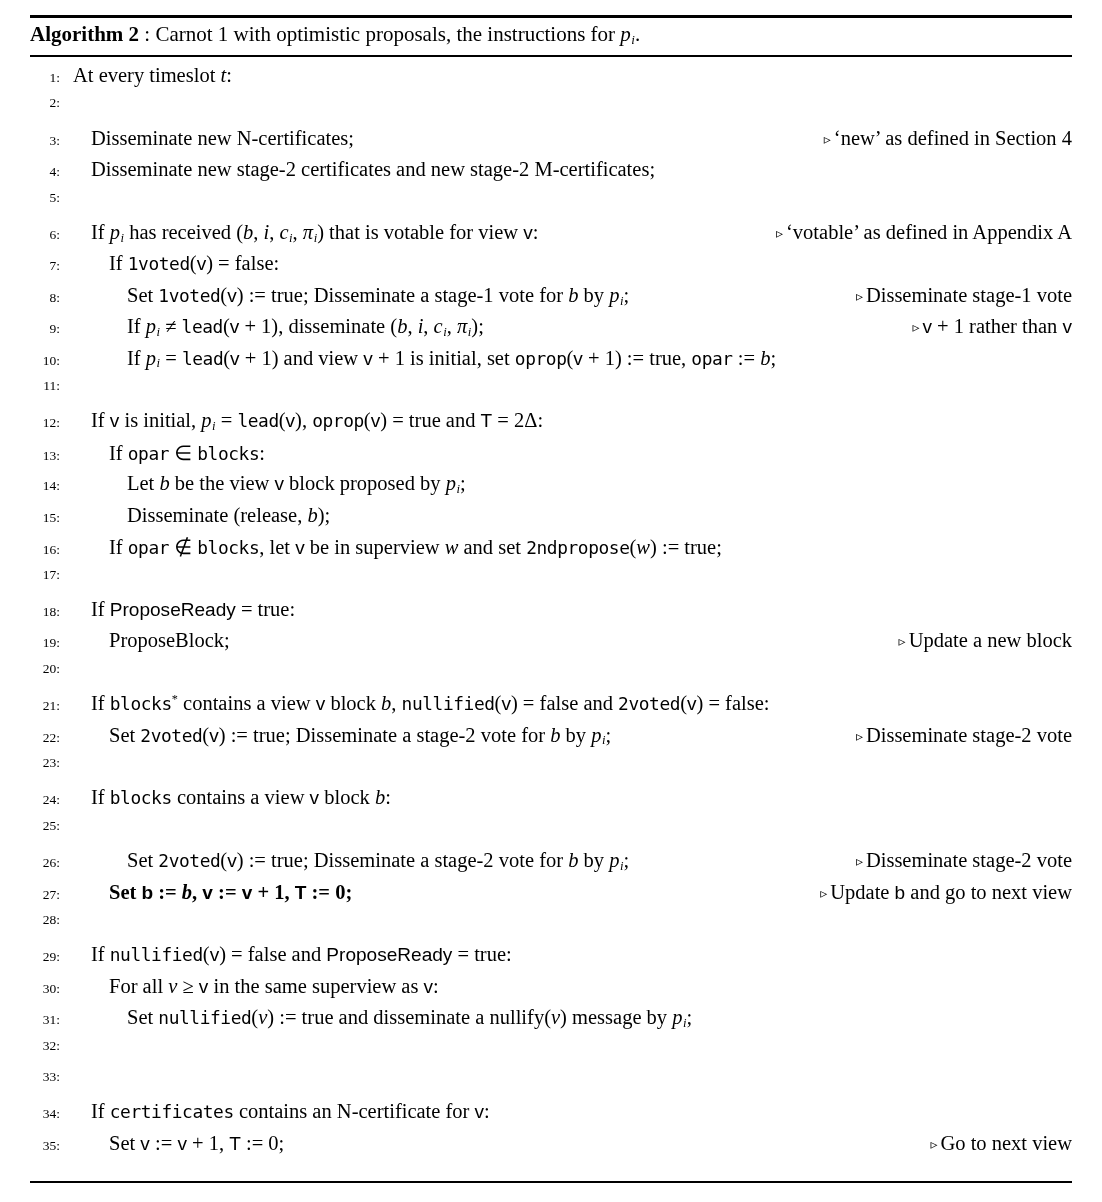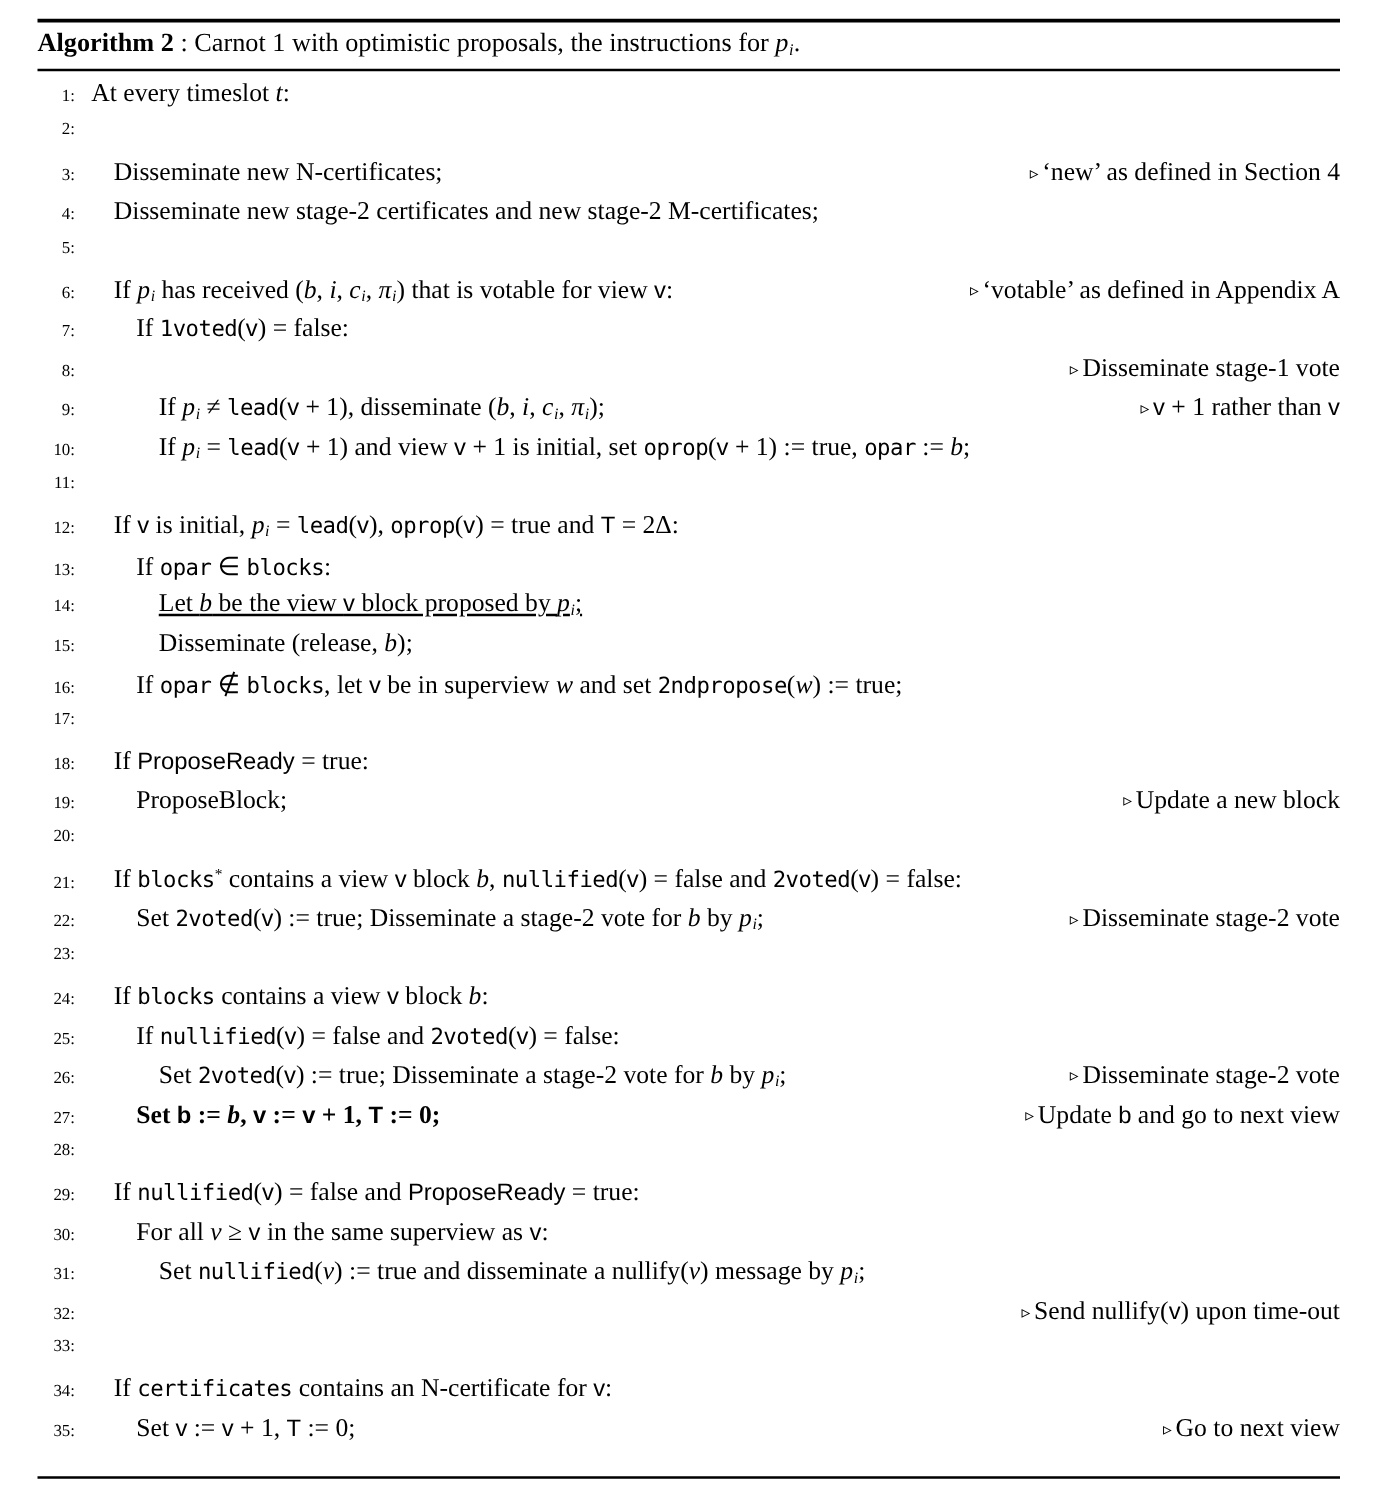--- a/index.html
+++ b/index.html
@@ -71,20 +71,21 @@
         <span class="num">6:</span>
         <span class="body" style="padding-left: 18px;"><span class="s-rm">If </span><span class="s-it">p</span><span class="s-sub">i</span><span class="s-rm"> has received (</span><span class="s-it">b</span><span class="s-rm">, </span><span class="s-it">i</span><span class="s-rm">, </span><span class="s-it">c</span><span class="s-sub">i</span><span class="s-rm">, </span><span class="s-it">π</span><span class="s-sub">i</span><span class="s-rm">) that is votable for view </span><span class="s-sf">v</span><span class="s-rm">:</span></span>
         <span class="cmt"><span class="cmark">▹</span><span class="s-rm">‘votable’ as defined in Appendix A</span></span>
       </div>
       <div class="line">
         <span class="num">7:</span>
         <span class="body" style="padding-left: 36px;"><span class="s-rm">If </span><span class="s-tt">1voted</span><span class="s-rm">(</span><span class="s-sf">v</span><span class="s-rm">) = false:</span></span>
       </div>
       <div class="line">
         <span class="num">8:</span>
+        <span class="body" style="padding-left: 54px;"><span class="s-rm">Set </span><span class="s-tt">1voted</span><span class="s-rm">(</span><span class="s-sf">v</span><span class="s-rm">) := true; Disseminate a stage-1 vote for </span><span class="s-it">b</span><span class="s-rm"> by </span><span class="s-it">p</span><span class="s-sub">i</span><span class="s-rm">;</span></span>
         <span class="cmt"><span class="cmark">▹</span><span class="s-rm">Disseminate stage-1 vote</span></span>
       </div>
       <div class="line">
         <span class="num">9:</span>
         <span class="body" style="padding-left: 54px;"><span class="s-rm">If </span><span class="s-it">p</span><span class="s-sub">i</span><span class="s-rm"> ≠ </span><span class="s-tt">lead</span><span class="s-rm">(</span><span class="s-sf">v</span><span class="s-rm"> + 1), disseminate (</span><span class="s-it">b</span><span class="s-rm">, </span><span class="s-it">i</span><span class="s-rm">, </span><span class="s-it">c</span><span class="s-sub">i</span><span class="s-rm">, </span><span class="s-it">π</span><span class="s-sub">i</span><span class="s-rm">);</span></span>
         <span class="cmt"><span class="cmark">▹</span><span class="s-sf">v</span><span class="s-rm"> + 1 rather than </span><span class="s-sf">v</span></span>
       </div>
       <div class="line">
         <span class="num">10:</span>
         <span class="body" style="padding-left: 54px;"><span class="s-rm">If </span><span class="s-it">p</span><span class="s-sub">i</span><span class="s-rm"> = </span><span class="s-tt">lead</span><span class="s-rm">(</span><span class="s-sf">v</span><span class="s-rm"> + 1) and view </span><span class="s-sf">v</span><span class="s-rm"> + 1 is initial, set </span><span class="s-tt">oprop</span><span class="s-rm">(</span><span class="s-sf">v</span><span class="s-rm"> + 1) := true, </span><span class="s-tt">opar</span><span class="s-rm"> := </span><span class="s-it">b</span><span class="s-rm">;</span></span>
@@ -96,21 +97,21 @@
       <div class="line">
         <span class="num">12:</span>
         <span class="body" style="padding-left: 18px;"><span class="s-rm">If </span><span class="s-sf">v</span><span class="s-rm"> is initial, </span><span class="s-it">p</span><span class="s-sub">i</span><span class="s-rm"> = </span><span class="s-tt">lead</span><span class="s-rm">(</span><span class="s-sf">v</span><span class="s-rm">), </span><span class="s-tt">oprop</span><span class="s-rm">(</span><span class="s-sf">v</span><span class="s-rm">) = true and </span><span class="s-sf">T</span><span class="s-rm"> = 2Δ:</span></span>
       </div>
       <div class="line">
         <span class="num">13:</span>
         <span class="body" style="padding-left: 36px;"><span class="s-rm">If </span><span class="s-tt">opar</span><span class="s-rm"> ∈ </span><span class="s-tt">blocks</span><span class="s-rm">:</span></span>
       </div>
       <div class="line">
         <span class="num">14:</span>
-        <span class="body" style="padding-left: 54px; text-decoration: underline;"><span class="s-rm">Let </span><span class="s-it">b</span><span class="s-rm"> be the view </span><span class="s-sf">v</span><span class="s-rm"> block proposed by </span><span class="s-it">p</span><span class="s-sub">i</span><span class="s-rm">;</span></span>
+        <span class="body" style="padding-left: 54px;"><span class="s-rm">Let </span><span class="s-it">b</span><span class="s-rm"> be the view </span><span class="s-sf">v</span><span class="s-rm"> block proposed by </span><span class="s-it">p</span><span class="s-sub">i</span><span class="s-rm">;</span></span>
       </div>
       <div class="line">
         <span class="num">15:</span>
         <span class="body" style="padding-left: 54px;"><span class="s-rm">Disseminate (release, </span><span class="s-it">b</span><span class="s-rm">);</span></span>
       </div>
       <div class="line">
         <span class="num">16:</span>
         <span class="body" style="padding-left: 36px;"><span class="s-rm">If </span><span class="s-tt">opar</span><span class="s-rm"> ∉ </span><span class="s-tt">blocks</span><span class="s-rm">, let </span><span class="s-sf">v</span><span class="s-rm"> be in superview </span><span class="s-it">w</span><span class="s-rm"> and set </span><span class="s-tt">2ndpropose</span><span class="s-rm">(</span><span class="s-it">w</span><span class="s-rm">) := true;</span></span>
       </div>
       <div class="line">
@@ -142,21 +143,20 @@
       <div class="line">
         <span class="num">23:</span>
         <span class="body" style="padding-left: 0px;"></span>
       </div>
       <div class="line">
         <span class="num">24:</span>
         <span class="body" style="padding-left: 18px;"><span class="s-rm">If </span><span class="s-tt">blocks</span><span class="s-rm"> contains a view </span><span class="s-sf">v</span><span class="s-rm"> block </span><span class="s-it">b</span><span class="s-rm">:</span></span>
       </div>
       <div class="line">
         <span class="num">25:</span>
-        <span class="body" style="padding-left: 36px;"><span class="s-rm">If </span><span class="s-tt">nullified</span><span class="s-rm">(</span><span class="s-sf">v</span><span class="s-rm">) = false and </span><span class="s-tt">2voted</span><span class="s-rm">(</span><span class="s-sf">v</span><span class="s-rm">) = false:</span></span>
       </div>
       <div class="line">
         <span class="num">26:</span>
         <span class="body" style="padding-left: 54px;"><span class="s-rm">Set </span><span class="s-tt">2voted</span><span class="s-rm">(</span><span class="s-sf">v</span><span class="s-rm">) := true; Disseminate a stage-2 vote for </span><span class="s-it">b</span><span class="s-rm"> by </span><span class="s-it">p</span><span class="s-sub">i</span><span class="s-rm">;</span></span>
         <span class="cmt"><span class="cmark">▹</span><span class="s-rm">Disseminate stage-2 vote</span></span>
       </div>
       <div class="line">
         <span class="num">27:</span>
         <span class="body" style="padding-left: 36px; font-weight: bold;"><span class="s-rm">Set </span><span class="s-sf">b</span><span class="s-rm"> := </span><span class="s-it">b</span><span class="s-rm">, </span><span class="s-sf">v</span><span class="s-rm"> := </span><span class="s-sf">v</span><span class="s-rm"> + 1, </span><span class="s-sf">T</span><span class="s-rm"> := 0;</span></span>
         <span class="cmt"><span class="cmark">▹</span><span class="s-rm">Update </span><span class="s-sf">b</span><span class="s-rm"> and go to next view</span></span>
@@ -173,21 +173,20 @@
         <span class="num">30:</span>
         <span class="body" style="padding-left: 36px;"><span class="s-rm">For all </span><span class="s-it">v</span><span class="s-rm"> ≥ </span><span class="s-sf">v</span><span class="s-rm"> in the same superview as </span><span class="s-sf">v</span><span class="s-rm">:</span></span>
       </div>
       <div class="line">
         <span class="num">31:</span>
         <span class="body" style="padding-left: 54px;"><span class="s-rm">Set </span><span class="s-tt">nullified</span><span class="s-rm">(</span><span class="s-it">v</span><span class="s-rm">) := true and disseminate a nullify(</span><span class="s-it">v</span><span class="s-rm">) message by </span><span class="s-it">p</span><span class="s-sub">i</span><span class="s-rm">;</span></span>
       </div>
       <div class="line">
         <span class="num">32:</span>
         <span class="body" style="padding-left: 0px;"></span>
-        <span class="cmt"><span class="cmark">▹</span><span class="s-rm">Send nullify(</span><span class="s-sf">v</span><span class="s-rm">) upon time-out</span></span>
       </div>
       <div class="line">
         <span class="num">33:</span>
         <span class="body" style="padding-left: 0px;"></span>
       </div>
       <div class="line">
         <span class="num">34:</span>
         <span class="body" style="padding-left: 18px;"><span class="s-rm">If </span><span class="s-tt">certificates</span><span class="s-rm"> contains an N-certificate for </span><span class="s-sf">v</span><span class="s-rm">:</span></span>
       </div>
       <div class="line">

